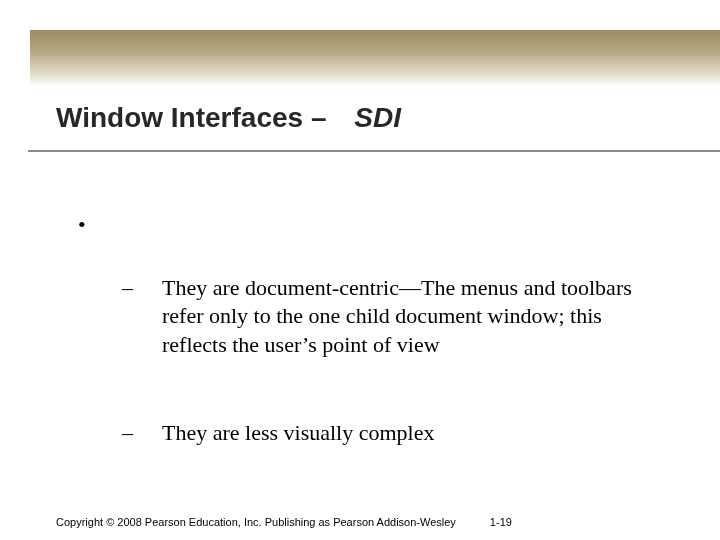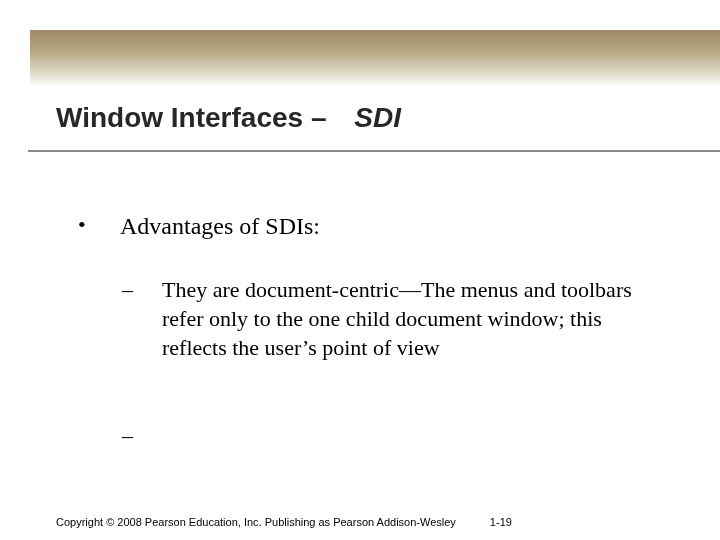--- a/index.html
+++ b/index.html
@@ -80,29 +80,29 @@
 
 <div class="slide-title">
   <span>Window Interfaces – </span><span class="italic">SDI</span>
 </div>
 
 <hr class="rule">
 
 <div class="content">
   <div class="lvl1">
     <span class="bullet">•</span>
-    <span>Advantages of SDIs:</span>
   </div>
 
   <div class="lvl2">
     <span class="dash">–</span>
     <span>They are document-centric—The menus and toolbars refer only to the one child document window; this reflects the user’s point of view</span>
   </div>
 
   <div class="lvl2">
     <span class="dash">–</span>
+    <span>They are less visually complex</span>
   </div>
 </div>
 
 <div class="footer">
   <span>Copyright © 2008 Pearson Education, Inc. Publishing as Pearson Addison-Wesley</span>
   <span>1-19</span>
 </div>
 
 </body></html>

